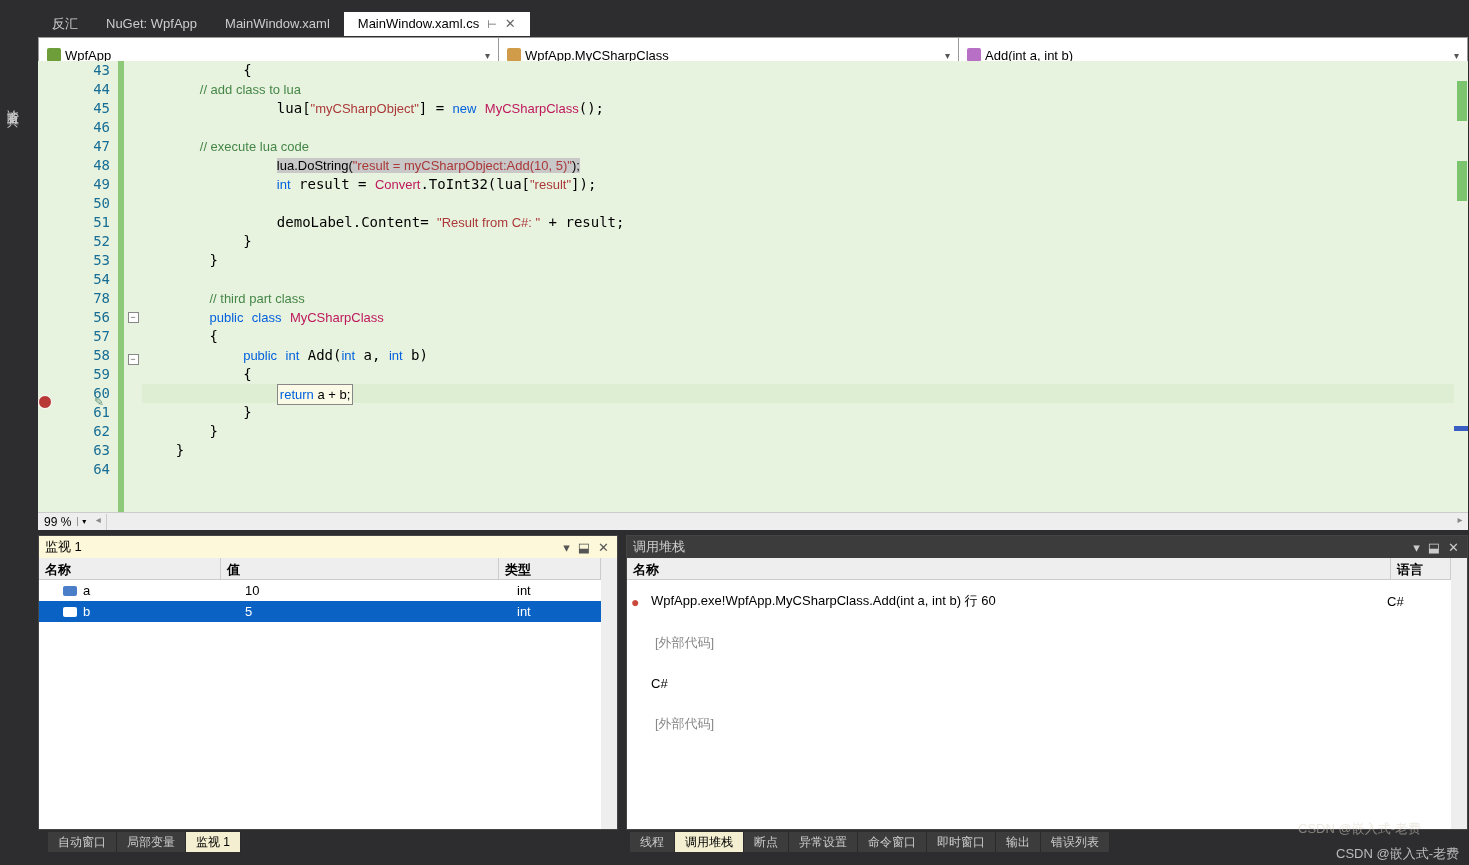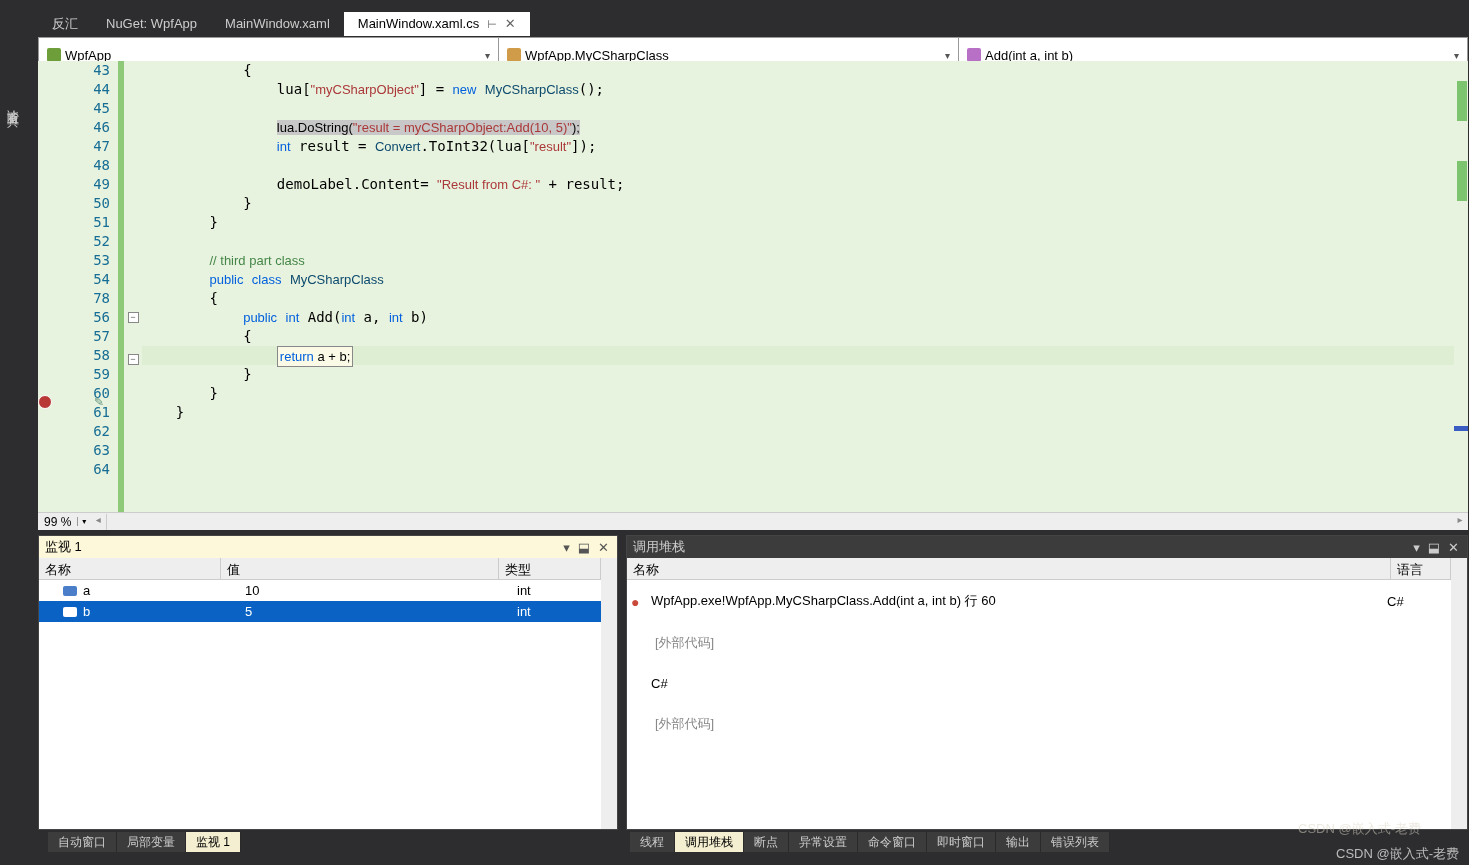--- a/index.html
+++ b/index.html
@@ -24,21 +24,21 @@
 .editor-area { position: absolute; left: 38px; top: 61px; right: 1px; bottom: 353px; background: #e8f3df; display: flex; }
 .gutter { width: 80px; background: #e8f3df; text-align: right; padding-right: 8px; }
 .line-num { height: 19px; line-height: 19px; color: #166d95; font-family: Consolas, monospace; font-size: 14px; }
 .margin-strip { width: 6px; background: #8ec979; }
 .fold-col { width: 18px; background: #e8f3df; }
 .fold-box { width: 11px; height: 11px; border: 1px solid #888; background: #fff; margin: 4px auto; font-size: 9px; line-height: 9px; text-align: center; color: #555; }
 .code-col { flex: 1; position: relative; }
 .code-line { height: 19px; line-height: 19px; font-family: Consolas, monospace; font-size: 14px; white-space: pre; }
 .kw { color: #0060dd; }
 .str { color: #ab3838; }
-.typ { color: #0c4a6e; }
+.typ { color: #be185d; }
 .com { color: #448647; }
 .hl-line { background: #ddeed2; }
 .sel-box { border: 1px solid #888; background: #fafae6; display: inline-block; padding: 0 2px; }
 .sel-gray { background: #c8c8c8; }
 
 .bp-margin { position: absolute; left: 38px; top: 61px; width: 14px; }
 .bp-dot { position: absolute; width: 14px; height: 14px; background: #b83838; border-radius: 50%; border: 1px solid #fff; }
 .edit-marker { position: absolute; color: #5a8f7a; font-size: 12px; }
 
 .change-strip { position: absolute; right: 0; top: 0; bottom: 0; width: 14px; background: #e8f3df; }
@@ -52,21 +52,21 @@
 .hscroll-l, .hscroll-r { width: 16px; height: 16px; text-align: center; color: #888; font-size: 10px; }
 
 .panels { position: absolute; left: 38px; right: 1px; bottom: 35px; top: 535px; display: flex; }
 .panel { border: 1px solid #444; background: #fff; display: flex; flex-direction: column; }
 .panel-left { width: 580px; margin-right: 8px; }
 .panel-right { flex: 1; }
 .panel-title { height: 22px; background: #fdf8d9; display: flex; align-items: center; padding: 0 6px; font-size: 12px; }
 .panel-title.dark { background: #3c3c3c; color: #ccc; }
 .panel-tools { margin-left: auto; display: flex; gap: 4px; color: #555; }
 .panel-tools span { cursor: pointer; padding: 0 2px; }
-.panel-head { height: 22px; background: #eee; display: flex; border-bottom: 1px solid #ccc; }
+.panel-head { height: 22px; background: #eee; display: flex; border-bottom: 1px solid #ccc; font-weight: bold; }
 .ph-col { padding: 3px 6px; border-right: 1px solid #ccc; }
 .panel-body { flex: 1; overflow: auto; background: #fff; }
 .watch-row { display: flex; height: 21px; align-items: center; }
 .watch-row.sel { background: #0a63c4; color: #fff; }
 .wr-ic { width: 14px; height: 10px; background: #4a7ec9; border-radius: 2px; margin: 0 4px 0 24px; }
 .watch-row.sel .wr-ic { background: #fff; }
 .wr-name { width: 158px; padding-left: 2px; }
 .wr-val { width: 272px; padding-left: 6px; }
 .wr-type { flex: 1; padding-left: 6px; }
 .stack-row { display: flex; padding: 12px 4px; align-items: center; }
@@ -166,22 +166,24 @@
       </div>
       <div style="height: 19px;"></div>
       <div style="height: 19px;"></div>
       <div style="height: 19px;"></div>
       <div style="height: 19px;"></div>
       <div style="height: 19px;"></div>
       <div style="height: 19px;"></div>
     </div>
   <div class="code-col" id="code-col">
       <div class="code-line">            {</div>
+      <div class="code-line"><span class="com">                // add class to lua</span></div>
       <div class="code-line">                lua[<span class="str">"myCSharpObject"</span>] = <span class="kw">new</span> <span class="typ">MyCSharpClass</span>();</div>
       <div class="code-line"></div>
+      <div class="code-line"><span class="com">                // execute lua code</span></div>
       <div class="code-line">                <span class="sel-gray">lua.DoString(<span class="str">"result = myCSharpObject:Add(10, 5)"</span>);</span></div>
       <div class="code-line">                <span class="kw">int</span> result = <span class="typ">Convert</span>.ToInt32(lua[<span class="str">"result"</span>]);</div>
       <div class="code-line"></div>
       <div class="code-line">                demoLabel.Content= <span class="str">"Result from C#: "</span> + result;</div>
       <div class="code-line">            }</div>
       <div class="code-line">        }</div>
       <div class="code-line"></div>
       <div class="code-line">        <span class="com">// third part class</span></div>
       <div class="code-line">        <span class="kw">public</span> <span class="kw">class</span> <span class="typ">MyCSharpClass</span></div>
       <div class="code-line">        {</div>

